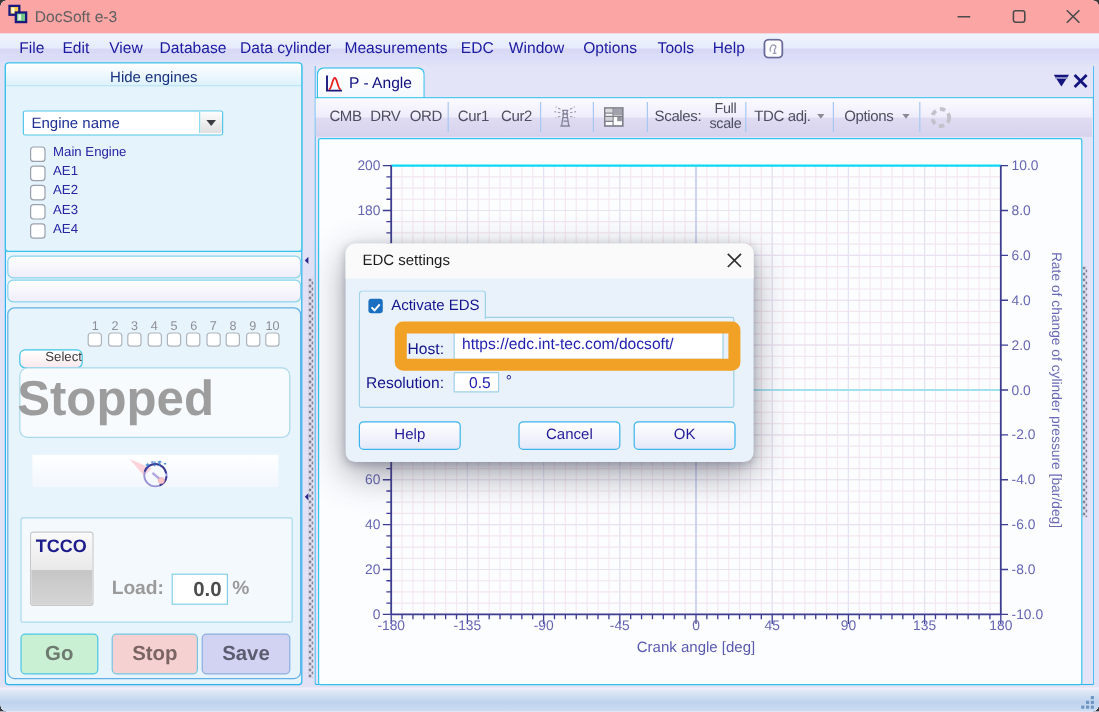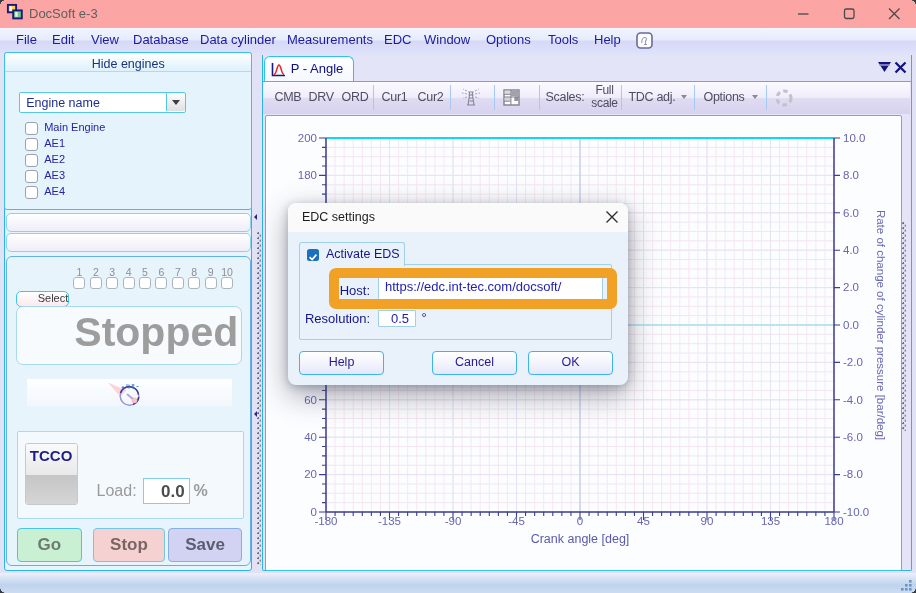--- a/index.html
+++ b/index.html
@@ -19,28 +19,28 @@
 #dd{position:absolute;left:14px;top:39px;width:167px;height:20.5px;background:#fff;border:1.4px solid #55c8e8;border-radius:2px}
 #dd-txt{position:absolute;left:6px;top:3px;font-size:12.5px;color:#1d2f94}
 #dd-btn{position:absolute;right:0;top:0;width:19px;height:17.7px;background:linear-gradient(#fdfdfd,#e0e0e2);border-left:1.4px solid #55c8e8;border-radius:0 2px 2px 0}
 #dd-btn:after{content:"";position:absolute;left:5px;top:7px;border:4px solid transparent;border-top:5px solid #3c3c44}
 .cbx{position:absolute;width:13px;height:13px;background:#fff;border:1.4px solid #9aa0ac;border-radius:3px}
 .cbl{position:absolute;font-size:11px;color:#2424a2}
 .bar{position:absolute;left:1px;width:245px;height:18.5px;background:linear-gradient(#ffffff,#efedf9);border:1px solid #8ad3ec;border-radius:5px}
 .num{position:absolute;width:12px;text-align:center;font-size:10.5px;color:#8e8e96}
 .scb{position:absolute;top:224px;width:12px;height:12px;background:#fff;border:1.2px solid #aeb4be;border-radius:3px}
 #sel-btn{position:absolute;left:11.3px;top:238px;width:53px;height:15.5px;background:linear-gradient(#ffffff,#fbe9ed);border:1.4px solid #42c5e8;border-radius:5px;text-align:right;font-size:11px;color:#3a3a3a;line-height:12.5px}
-#stopped{position:absolute;left:11.3px;top:253px;width:226px;height:58.5px;background:#f7fbfe;border:1.4px solid #a9d9ec;border-radius:7px;text-align:right}
+#stopped{position:absolute;left:11.3px;top:253px;width:226px;height:58.5px;background:#f7fbfe;border:1.4px solid #a9d9ec;border-radius:7px;text-align:left}
 #stopped span{font-size:41px;font-weight:bold;color:#9d9d9d;line-height:50px;position:relative;left:-3px}
 #gaugebox{position:absolute;left:22px;top:326px;width:205px;height:27px;background:linear-gradient(#feffff,#f2f7fd)}
 #tcco{position:absolute;left:11.6px;top:378px;width:227px;height:88px;background:#f4f9fd;border:1.4px solid #a9d9ec;border-radius:2px}
 #tcco-btn{position:absolute;left:7px;top:10.5px;width:53px;height:62px;border:1px solid #c8c8c8;border-radius:3px;overflow:hidden}
 #tcco-top{position:absolute;left:0;top:0;width:100%;height:31px;background:linear-gradient(#fafafa,#e9e9e9);text-align:center;font-size:15px;font-weight:bold;color:#1c1c8a;line-height:24px}
 #tcco-bot{position:absolute;left:0;top:31px;width:100%;height:31px;background:linear-gradient(#c6c6c6,#d6d6d6)}
-#load-lbl{position:absolute;left:70px;top:50px;width:49px;text-align:right;font-size:16px;font-weight:normal;color:#9a9a9a}
+#load-lbl{position:absolute;left:70px;top:50px;width:49px;text-align:right;font-size:16px;font-weight:bold;color:#9a9a9a}
 #load-box{position:absolute;left:125px;top:46px;width:47px;height:25.5px;background:#fff;border:1.4px solid #83cde6;font-size:17px;font-weight:bold;color:#4c4c4c;text-align:right;padding:3px 4px 0 0}
 #load-pct{position:absolute;left:176px;top:50px;font-size:16px;font-weight:bold;color:#9a9a9a}
 .gsbtn{position:absolute;top:475px;height:33.5px;border-radius:4px;text-align:center;font-size:17px;font-weight:bold;line-height:31px}
 .dots{background-image:radial-gradient(circle at 1.3px 1.3px,#70707a 0.9px,rgba(0,0,0,0) 1.25px),radial-gradient(circle at 1.3px 1.3px,#70707a 0.9px,rgba(0,0,0,0) 1.25px);background-size:5px 5px;background-position:0 0,2.5px 2.5px}
 .larr{position:absolute;width:0;height:0;border-top:3px solid transparent;border-bottom:3px solid transparent;border-right:3.8px solid #28288c}
 
 #rpane{position:absolute;left:261.5px;top:55px;width:650.5px;height:516px;background:#e4e4f9;border:1.7px solid #2ab4ee;border-top:none;border-radius:0 0 2px 2px}
 #tab{position:absolute;left:1.3px;top:1px;width:90px;height:25.5px;background:linear-gradient(#ffffff,#f4f9ff);border:1.4px solid #2cc2ea;border-bottom:none;border-radius:6px 6px 0 0}
 #tab-txt{position:absolute;left:26px;top:4px;font-size:13px;color:#10107e}
 #tabline{position:absolute;left:0;top:25.5px;width:648px;height:1.4px;background:#2cc2ea}

